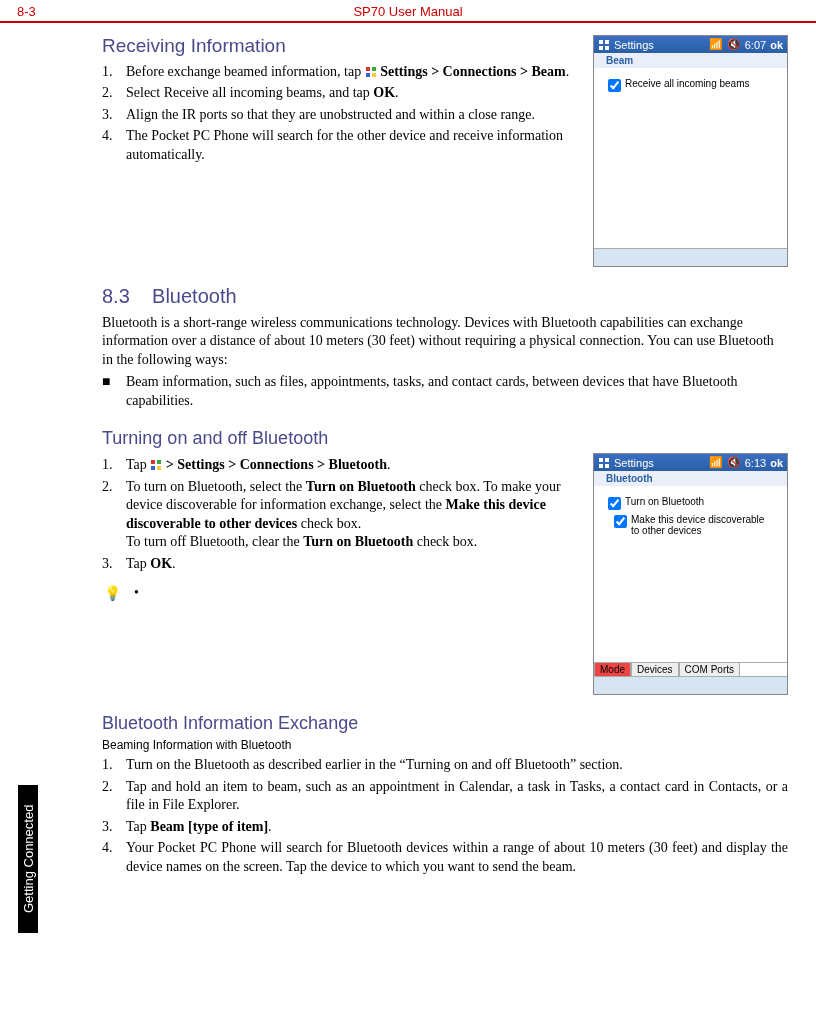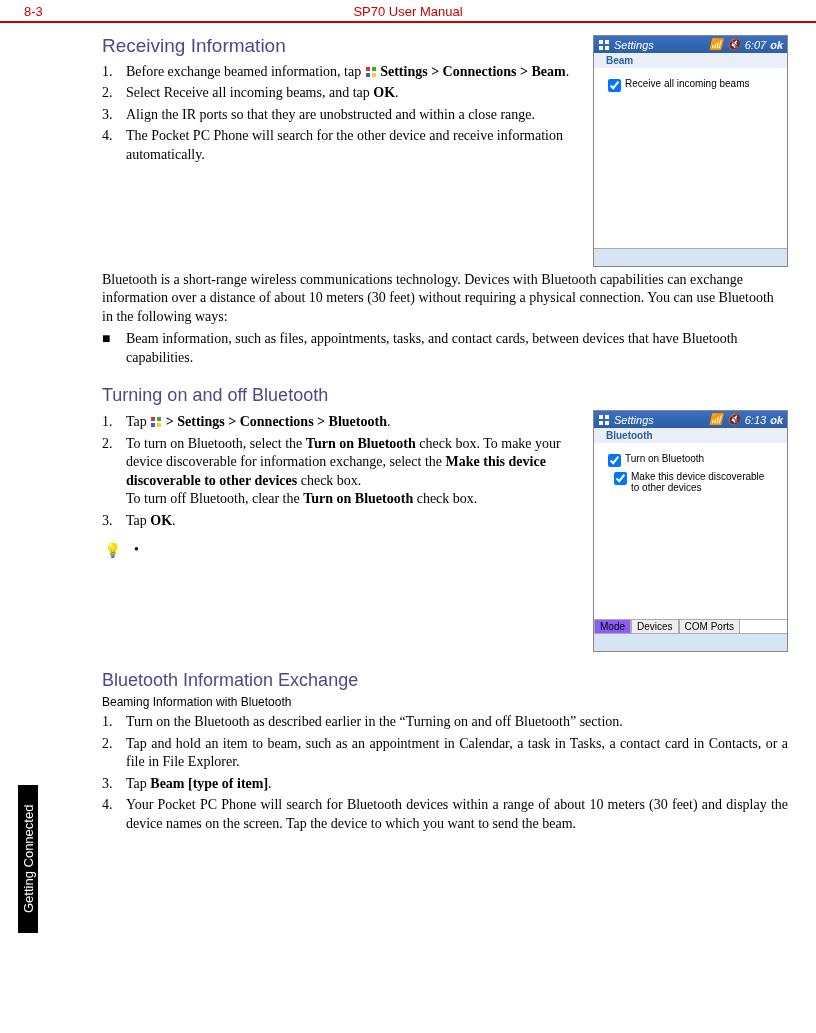--- a/index.html
+++ b/index.html
@@ -12,21 +12,21 @@
     background: #fff;
     position: relative;
   }
   .top-border { border-bottom: 2px solid #c00; }
   .header-bar {
     display: flex;
     justify-content: space-between;
     font-family: Arial, sans-serif;
     color: #c00;
     font-size: 13px;
-    padding: 4px 30px 2px 24px;
+    padding: 4px 30px 2px 17px;
   }
   .header-title { position: absolute; left: 50%; transform: translateX(-50%); }
   .content { padding: 12px 28px 0 102px; }
   .side-tab {
     position: absolute;
     left: 18px;
     top: 785px;
     width: 20px;
     height: 148px;
     background: #000;
@@ -85,30 +85,29 @@
     flex-shrink: 0;
   }
   .ss-titlebar {
     background: linear-gradient(#3a6fc4, #2a5fa4);
     color: #fff;
     padding: 2px 4px;
     display: flex;
     align-items: center;
     gap: 4px;
     font-size: 11px;
-    font-style: italic;
   }
   .ss-titlebar .spacer { flex: 1; }
   .ss-sub { color: #2a5fa4; font-weight: bold; padding: 2px 12px; background: #e9eef9; }
   .ss-body { padding: 6px; min-height: 180px; }
   .ss-check { display: flex; gap: 4px; align-items: flex-start; margin: 4px 8px; font-size: 10px; }
   .ss-check input { margin-top: 1px; }
   .ss-tabs { display: flex; border-top: 1px solid #aaa; font-size: 10px; }
   .ss-tabs span { border: 1px solid #aaa; border-bottom: none; padding: 1px 5px; margin-top: -1px; background: #eee; }
-  .ss-tabs span.active { background: #8b5cf6; }
+  .ss-tabs span.active { background: #ef4444; }
   .ss-bottom { height: 18px; background: #d7e4f2; border-top: 1px solid #aaa; }
   .note-row { display: flex; gap: 10px; margin: 12px 0 0 0; }
   .note-row .lamp { width: 22px; flex-shrink: 0; text-align: center; }
   .note-row .bullet { width: 14px; flex-shrink: 0; }
   .note-row .ntxt { flex: 1; line-height: 1.3; }
   .win-icon {
     display: inline-block;
     width: 12px; height: 12px;
     vertical-align: -2px;
   }
@@ -182,20 +181,23 @@
       <div class="ss-body">
         <div class="ss-check">
           <input type="checkbox" checked="" style="">
           <span>Receive all incoming beams</span>
         </div>
       </div>
       <div class="ss-bottom"></div>
     </div>
   </div>
 
+  <div class="section-heading">
+    <span>8.3</span>&nbsp;&nbsp;&nbsp;&nbsp;<span>Bluetooth</span>
+  </div>
   <p class="para">Bluetooth is a short-range wireless communications technology. Devices with Bluetooth capabilities can exchange information over a distance of about 10 meters (30 feet) without requiring a physical connection. You can use Bluetooth in the following ways:</p>
   <ul class="bullet-list">
     <li>
       <span class="sq">■</span>
       <span>Beam information, such as files, appointments, tasks, and contact cards, between devices that have Bluetooth capabilities.</span>
     </li>
   </ul>
 
   <h3>Turning on and off Bluetooth</h3>
   <div class="layout-row">

